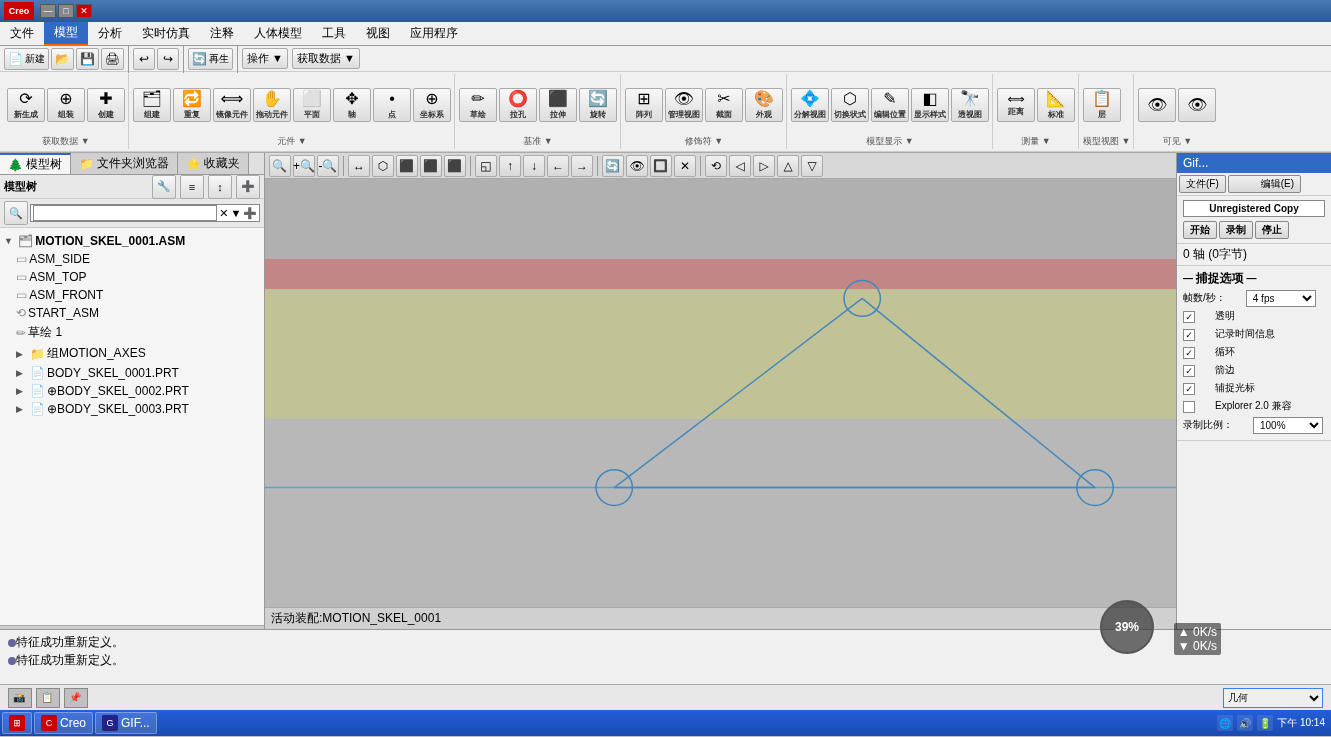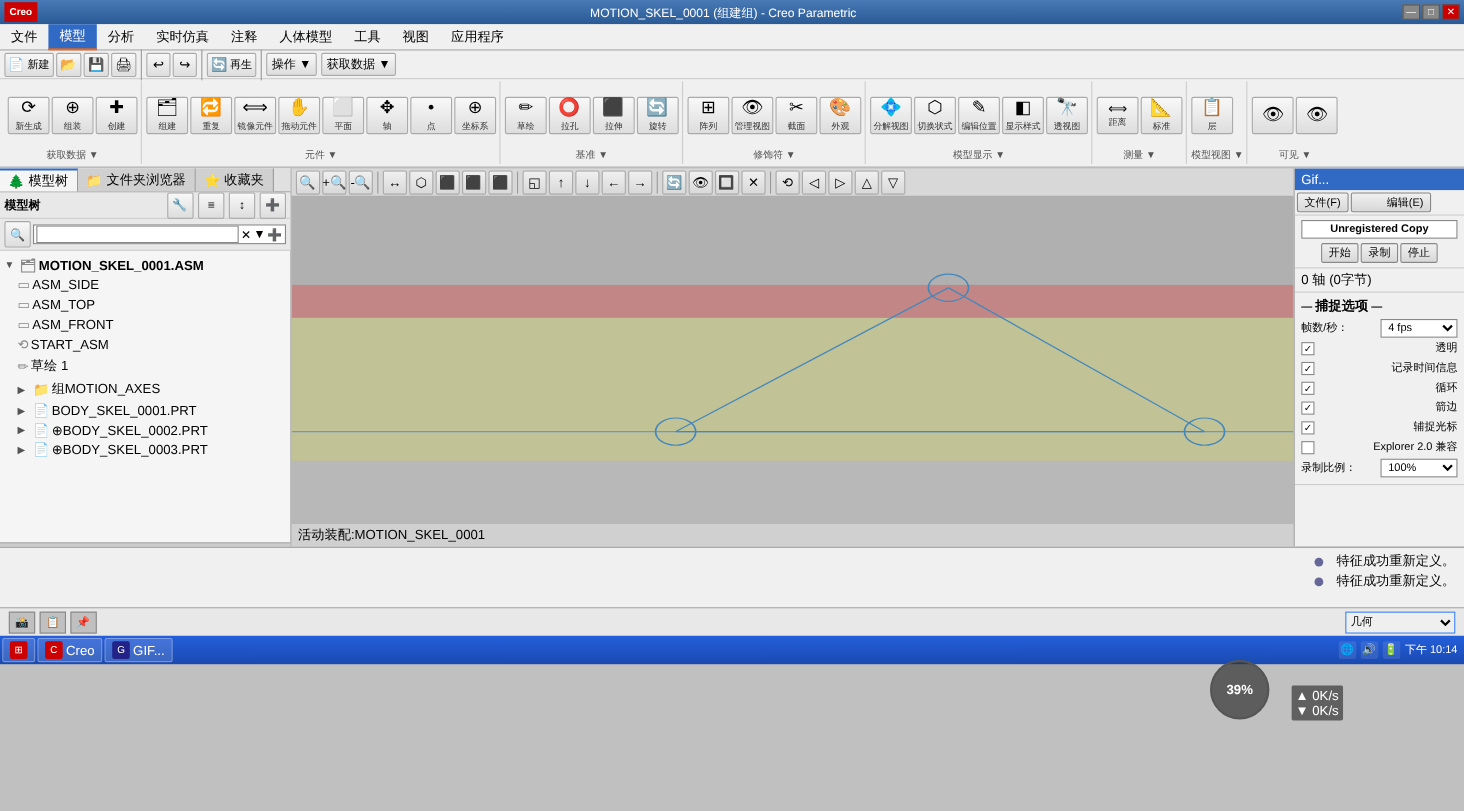--- a/index.html
+++ b/index.html
@@ -208,21 +208,21 @@
       border-bottom: 1px solid #ccc;
       padding: 4px 6px;
     }
     .rp-section-title {
       font-size: 10px;
       font-weight: bold;
       color: #000;
       margin-bottom: 3px;
     }
     .rp-label { font-size: 10px; color: #000; margin-bottom: 2px; }
-    .rp-row { display: flex; align-items: center; gap: 5px; margin-bottom: 2px; justify-content: space-between; }
+    .rp-row { display: flex; align-items: center; gap: 20px; margin-bottom: 2px; }
     .rp-checkbox { width: 12px; height: 12px; border: 1px solid #888; background: white; display: flex; align-items: center; justify-content: center; font-size: 9px; }
     .rp-checked::after { content: '✓'; color: #000; font-size: 9px; }
     .rp-btn {
       background: linear-gradient(to bottom, #f0f0f0, #d8d8d8);
       border: 1px solid #888;
       border-radius: 2px;
       padding: 1px 6px;
       font-size: 10px;
       cursor: pointer;
     }
@@ -254,21 +254,21 @@
 
     
     #status-bar {
       height: 55px;
       background: #f0f0f0;
       border-top: 1px solid #999;
       padding: 4px 8px;
       font-size: 11px;
       color: #000;
     }
-    .status-item { display: flex; align-items: center; gap: 12px; margin-bottom: 1px; justify-content: flex-end; }
+    .status-item { display: flex; align-items: center; gap: 0; margin-bottom: 1px; }
     .status-dot { width: 8px; height: 8px; border-radius: 50%; background: #669; }
 
     
     #taskbar {
       height: 26px;
       background: linear-gradient(to bottom, #245edb, #1a4ab0);
       display: flex;
       align-items: center;
       padding: 0 2px;
       gap: 2px;
@@ -300,21 +300,21 @@
       width: 16px; height: 16px;
       border-radius: 2px;
       background: rgba(255,255,255,0.1);
       display: flex; align-items: center; justify-content: center;
       font-size: 10px; color: white;
     }
 
     
     #app {
       width: 1331px;
-      height: 604px;
+      height: 736px;
       display: flex;
       flex-direction: column;
       overflow: hidden;
     }
     #middle-area {
       display: flex;
       flex: 1;
       overflow: hidden;
     }
 
@@ -382,42 +382,41 @@
       border: 1px solid #aaa;
       border-radius: 2px;
       display: flex;
       flex-direction: column;
       align-items: center;
       justify-content: center;
       cursor: pointer;
       font-size: 9px;
     }
     .tb-b-icon { font-size: 16px; line-height: 1.2; }
-    .tb-b-lbl { font-size: 8px; color: #333; white-space: nowrap; }
+    .tb-b-lbl { font-size: 8px; color: #333; white-space: nowrap; font-weight: bold; }
 
     .small-tb-btn {
       width: 24px; height: 24px;
       background: linear-gradient(to bottom, #f8f8f8, #ddd);
       border: 1px solid #aaa;
       border-radius: 2px;
       display: flex;
       align-items: center;
       justify-content: center;
       cursor: pointer;
       font-size: 11px;
     }
   </style>
 </head>
 <body>
 
 <div id="app">
 
   <div id="title-bar">
     <div class="logo">Creo</div>
-    <span class="title-text">MOTION_SKEL_0001 (组建组) - Creo Parametric</span>
     <div class="win-controls">
       <div class="win-btn">—</div>
       <div class="win-btn">□</div>
       <div class="win-btn close">✕</div>
     </div>
   </div>
 
   <div id="menu-bar">
     <div class="menu-item">文件</div>
     <div class="menu-item active">模型</div>
@@ -780,21 +779,21 @@
         <span>Gif...</span>
       </div>
 
       <div style="display:flex;background:#f0f0f0;border-bottom:1px solid #ccc;padding:2px;">
         <span class="rp-btn">文件(F)</span>
         <span class="rp-btn" style="margin-left:2px;padding-left:32px;">编辑(E)</span>
       </div>
 
       <div class="rp-section">
         <div class="rp-unregistered">Unregistered Copy</div>
-        <div style="display:flex;gap:2px;justify-content:center;">
+        <div style="display:flex;gap:2px;font-weight:bold;">
           <span class="rp-btn">开始</span>
           <span class="rp-btn">录制</span>
           <span class="rp-btn">停止</span>
         </div>
       </div>
 
       <div style="padding:2px 6px;font-size:10px;border-bottom:1px solid #ccc;">
         <span>0 轴 (0字节)</span>
       </div>
 

